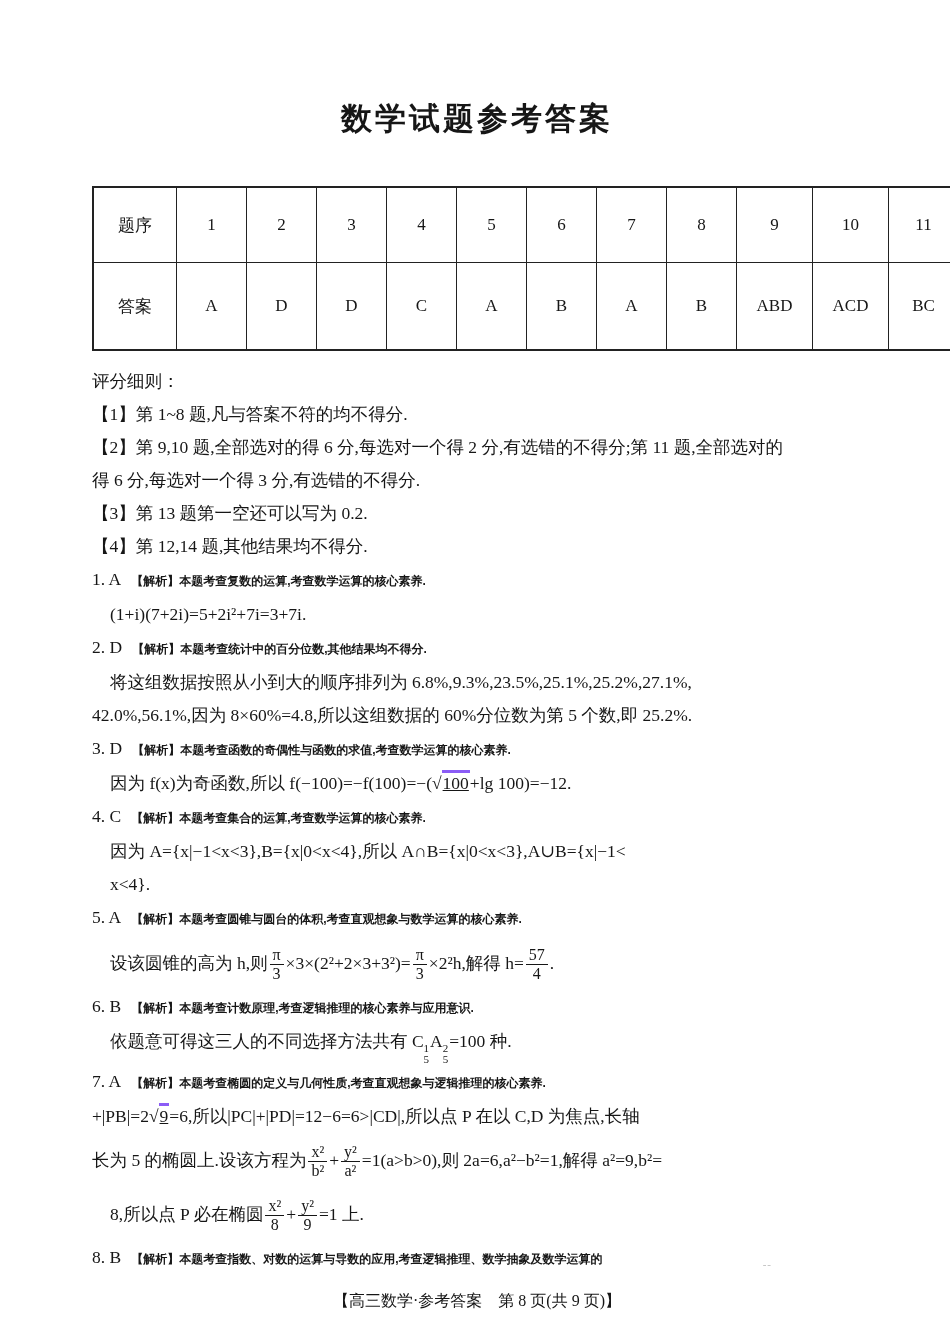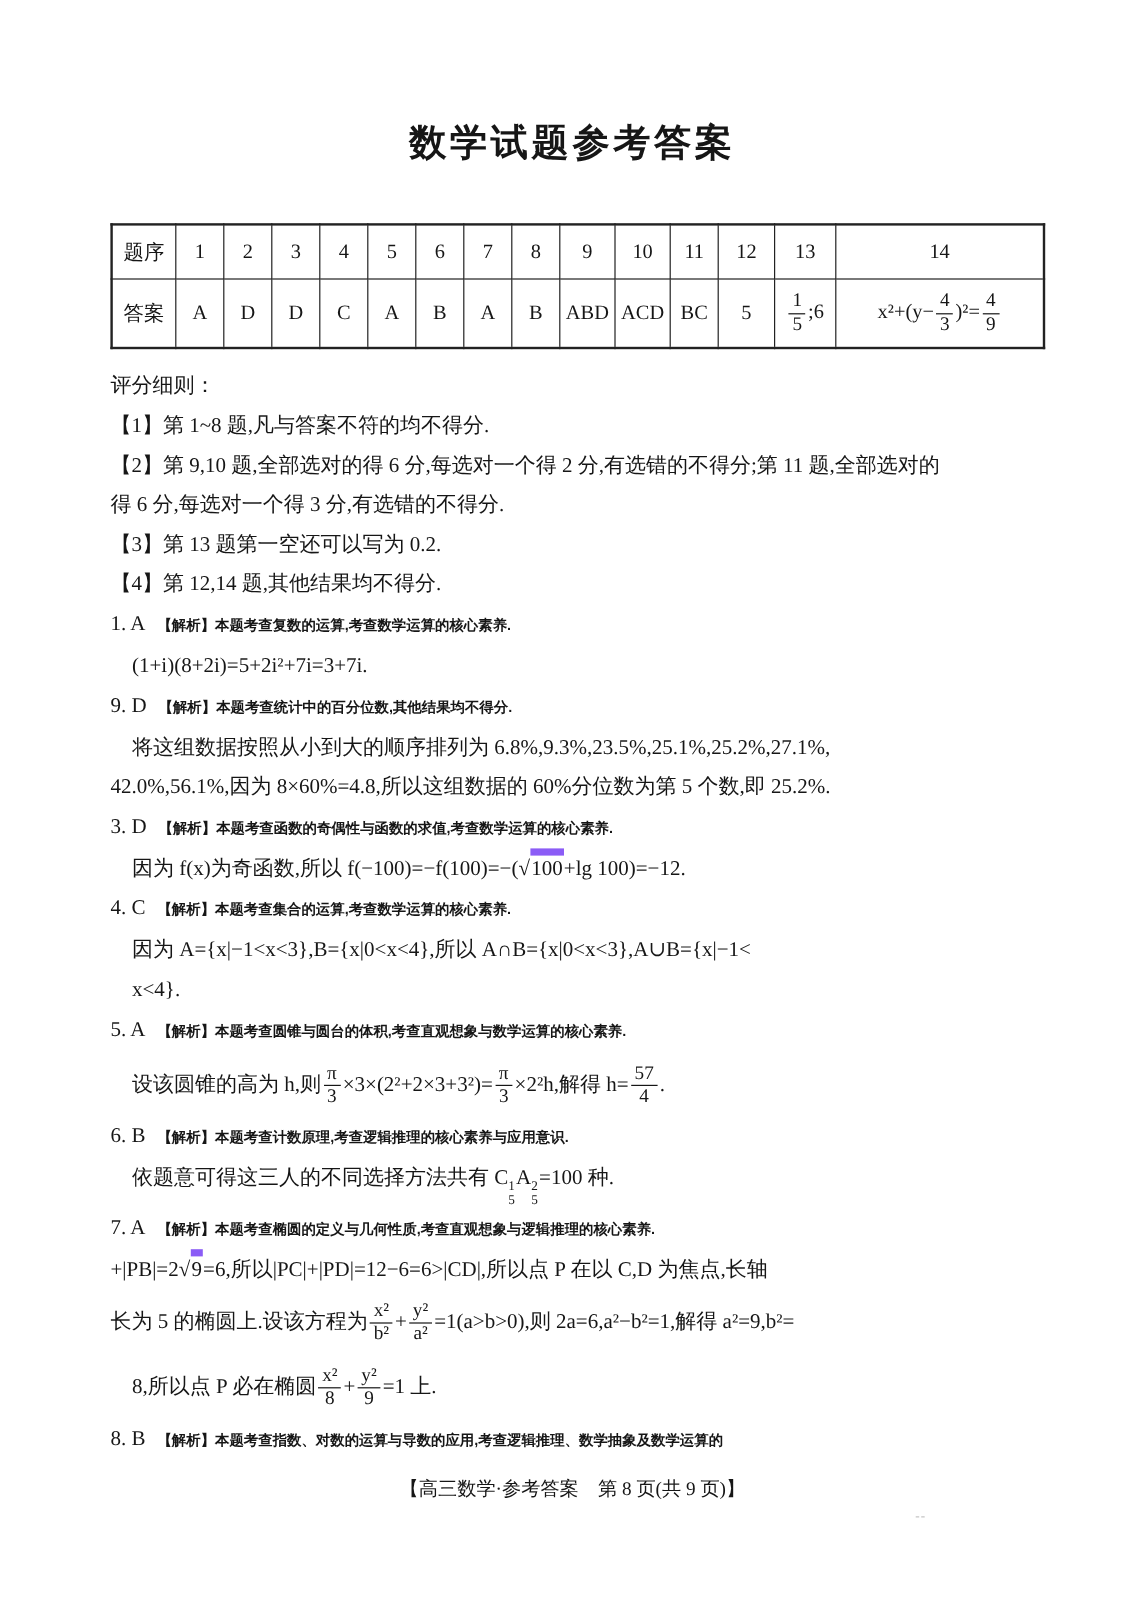--- a/index.html
+++ b/index.html
@@ -12,40 +12,40 @@
   
   .title{
     text-align:center;font-size:31px;font-weight:bold;letter-spacing:3px;
     font-family:"Liberation Sans","DejaVu Sans",sans-serif;
     margin:12px 0 46px 0;
   }
   
   table.ans{border-collapse:collapse;width:772px;table-layout:fixed;
     text-align:center;font-size:17px;margin:0 0 14px 0;border:2px solid #222;}
   table.ans td,table.ans th{border:1.4px solid #222;font-weight:normal;
-    padding:0;overflow:hidden;}
+    padding:15px;overflow:hidden;}
   table.ans tr.r1 td,table.ans tr.r1 th{height:44px;}
   table.ans tr.r2 td,table.ans tr.r2 th{height:56px;}
   .cl{width:52px;} .cq{width:39px;} .cw{width:45px;} .c12{width:46px;}
   .c13{width:50px;} .c14{width:172px;}
   
   .line{line-height:33px;font-size:17.5px;white-space:nowrap;}
   .indent{padding-left:18px;}
   .bold{font-family:"Liberation Sans","DejaVu Sans",sans-serif;
         font-weight:bold;font-size:12px;}
   .sol{margin:0;}
   .lbl{margin-right:10px;}
   
   .frac{display:inline-flex;flex-direction:column;vertical-align:middle;
     text-align:center;margin:0 2px;line-height:1.15;font-size:16px;}
   .frac .fn{display:block;padding:0 3px;border-bottom:1px solid #161616;}
   .frac .fd{display:block;padding:0 3px;}
   .tall{line-height:54px;}
   
-  .sqrt .rad{border-top:6px solid #8b5cf6;padding:0 1px;}
+  .sqrt .rad{border-top:3px solid #8b5cf6;padding:0 1px;text-decoration:underline;}
   
   .ss{display:inline-flex;flex-direction:column;font-size:11px;
       line-height:11px;vertical-align:-5px;margin:0 1px 0 0;}
   .ss span{display:block;text-align:left;}
   .footer{ text-align:center;font-size:16px;margin-top:14px;line-height:22px;}
   .artifact{position:absolute;right:178px;bottom:66px;color:#b9b9b9;
     font-size:11px;letter-spacing:1px;}
 </style>
 </head>
 <body>
@@ -112,26 +112,26 @@
     <div class="line">【2】第 9,10 题,全部选对的得 6 分,每选对一个得 2 分,有选错的不得分;第 11 题,全部选对的</div>
     <div class="line">得 6 分,每选对一个得 3 分,有选错的不得分.</div>
     <div class="line">【3】第 13 题第一空还可以写为 0.2.</div>
     <div class="line">【4】第 12,14 题,其他结果均不得分.</div>
   </div>
 
   <div class="sol">
     <div class="line">
       <span class="lbl">1. A</span><span class="bold">【解析】本题考查复数的运算,考查数学运算的核心素养.</span>
     </div>
-    <div class="line indent">(1+i)(8+2i)=5+2i²+7i=3+7i.</div>
-  </div>
-
-  <div class="sol">
-    <div class="line">
-      <span class="lbl">9. D</span><span class="bold">【解析】本题考查统计中的百分位数,其他结果均不得分.</span>
+    <div class="line indent">(1+i)(7+2i)=5+2i²+7i=3+7i.</div>
+  </div>
+
+  <div class="sol">
+    <div class="line">
+      <span class="lbl">2. D</span><span class="bold">【解析】本题考查统计中的百分位数,其他结果均不得分.</span>
     </div>
     <div class="line indent">将这组数据按照从小到大的顺序排列为 6.8%,9.3%,23.5%,25.1%,25.2%,27.1%,</div>
     <div class="line">42.0%,56.1%,因为 8×60%=4.8,所以这组数据的 60%分位数为第 5 个数,即 25.2%.</div>
   </div>
 
   <div class="sol">
     <div class="line">
       <span class="lbl">3. D</span><span class="bold">【解析】本题考查函数的奇偶性与函数的求值,考查数学运算的核心素养.</span>
     </div>
     <div class="line indent">

